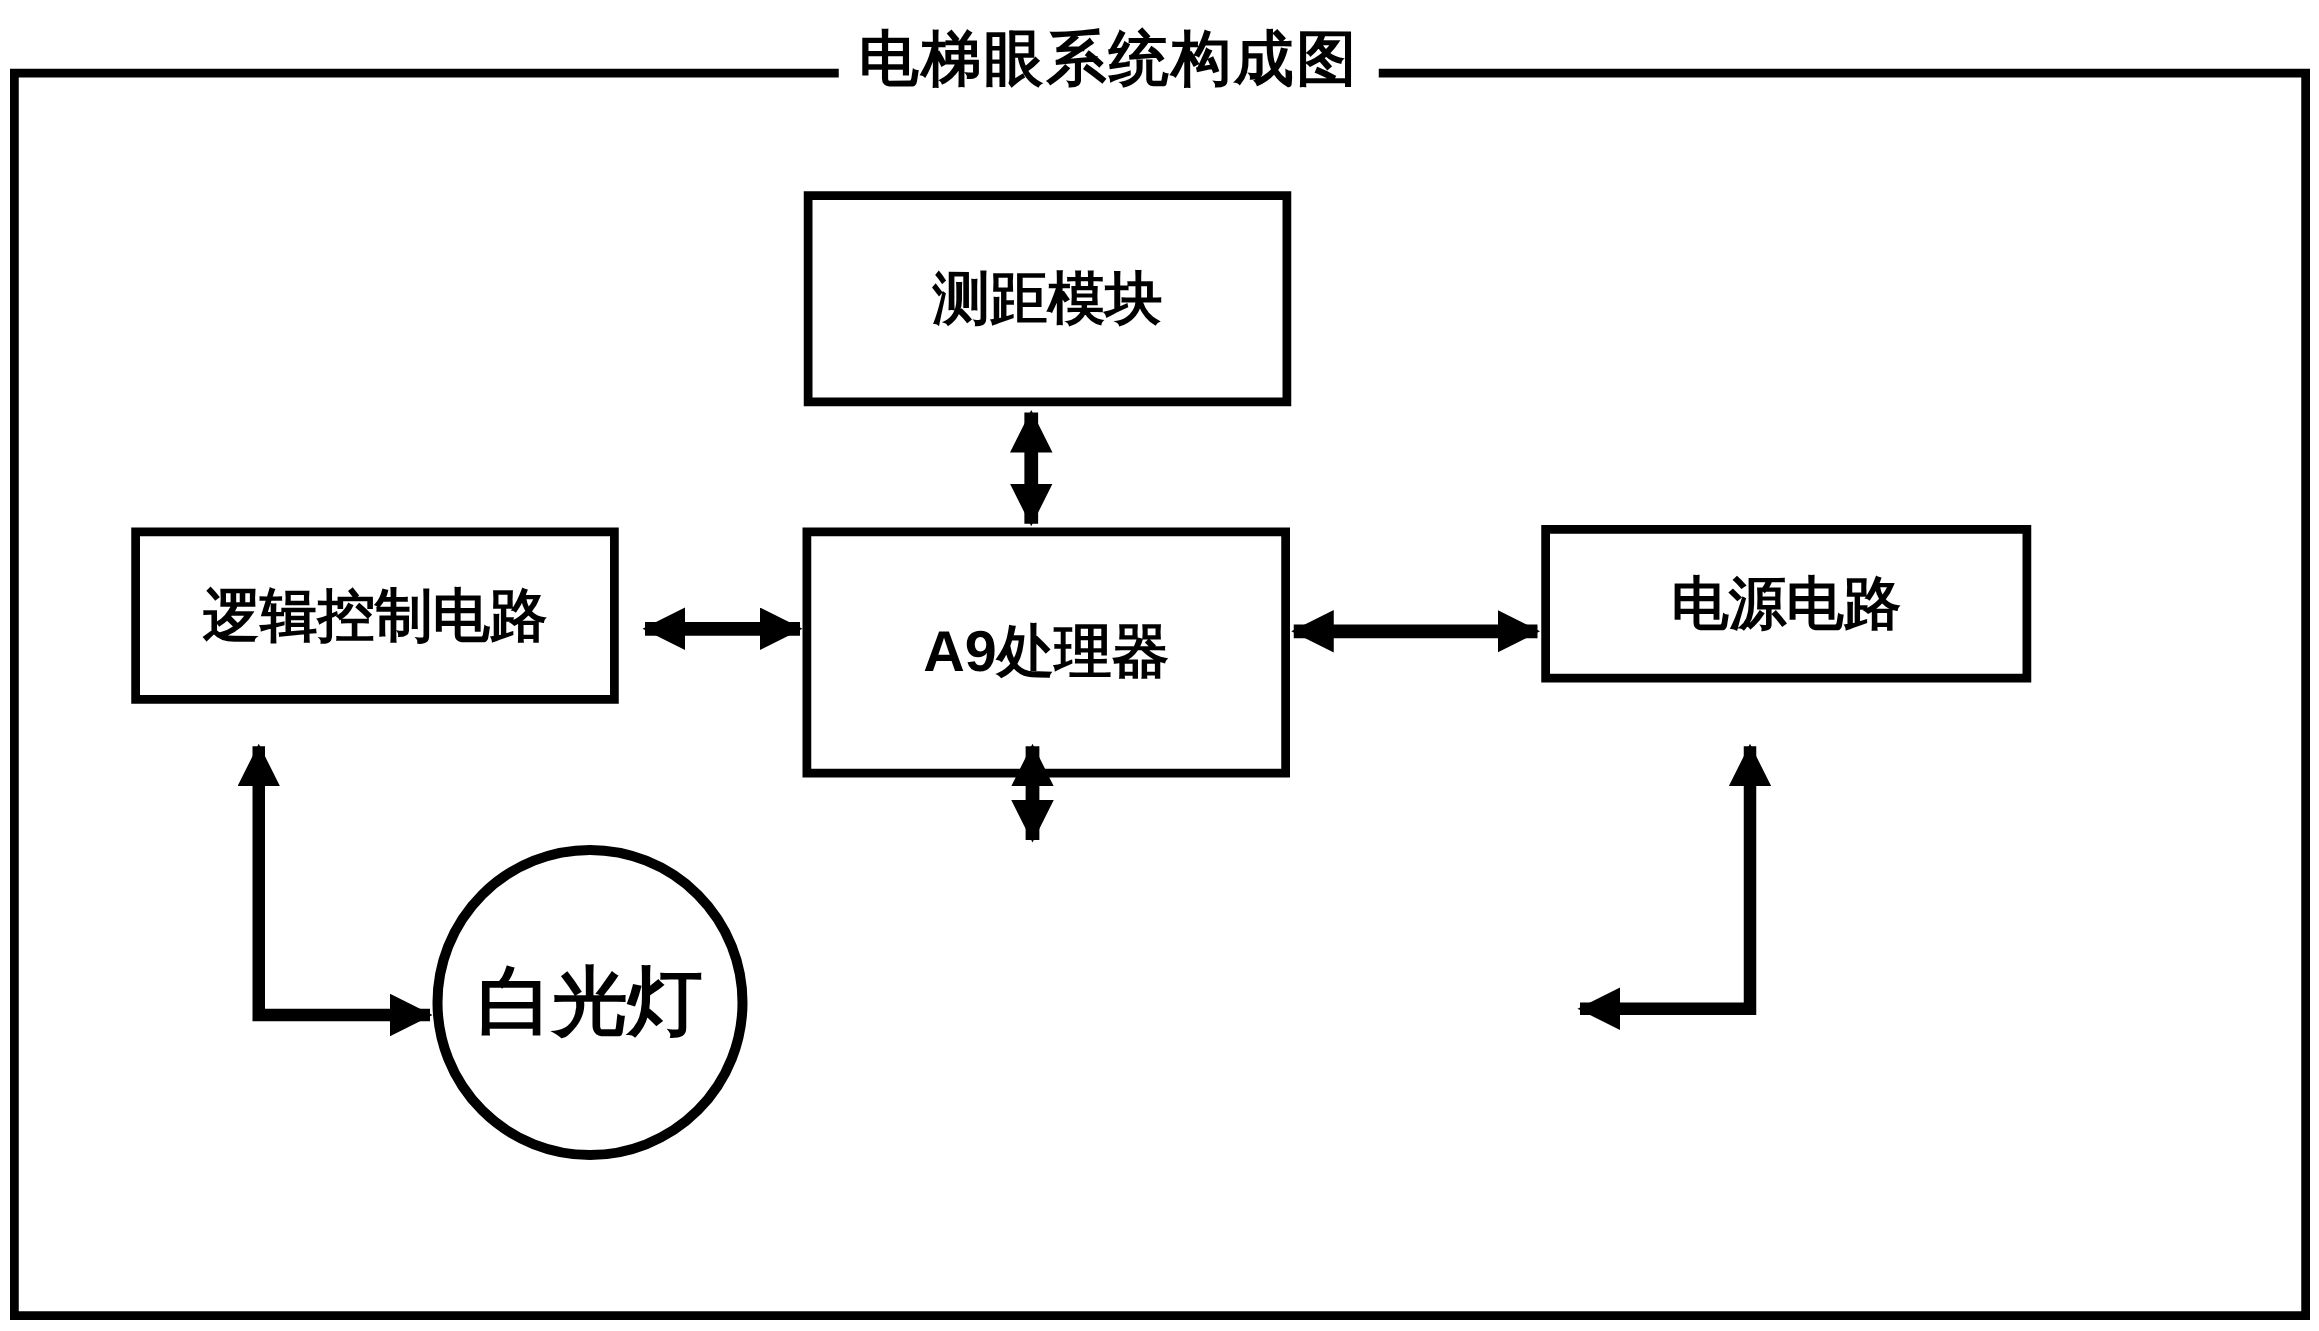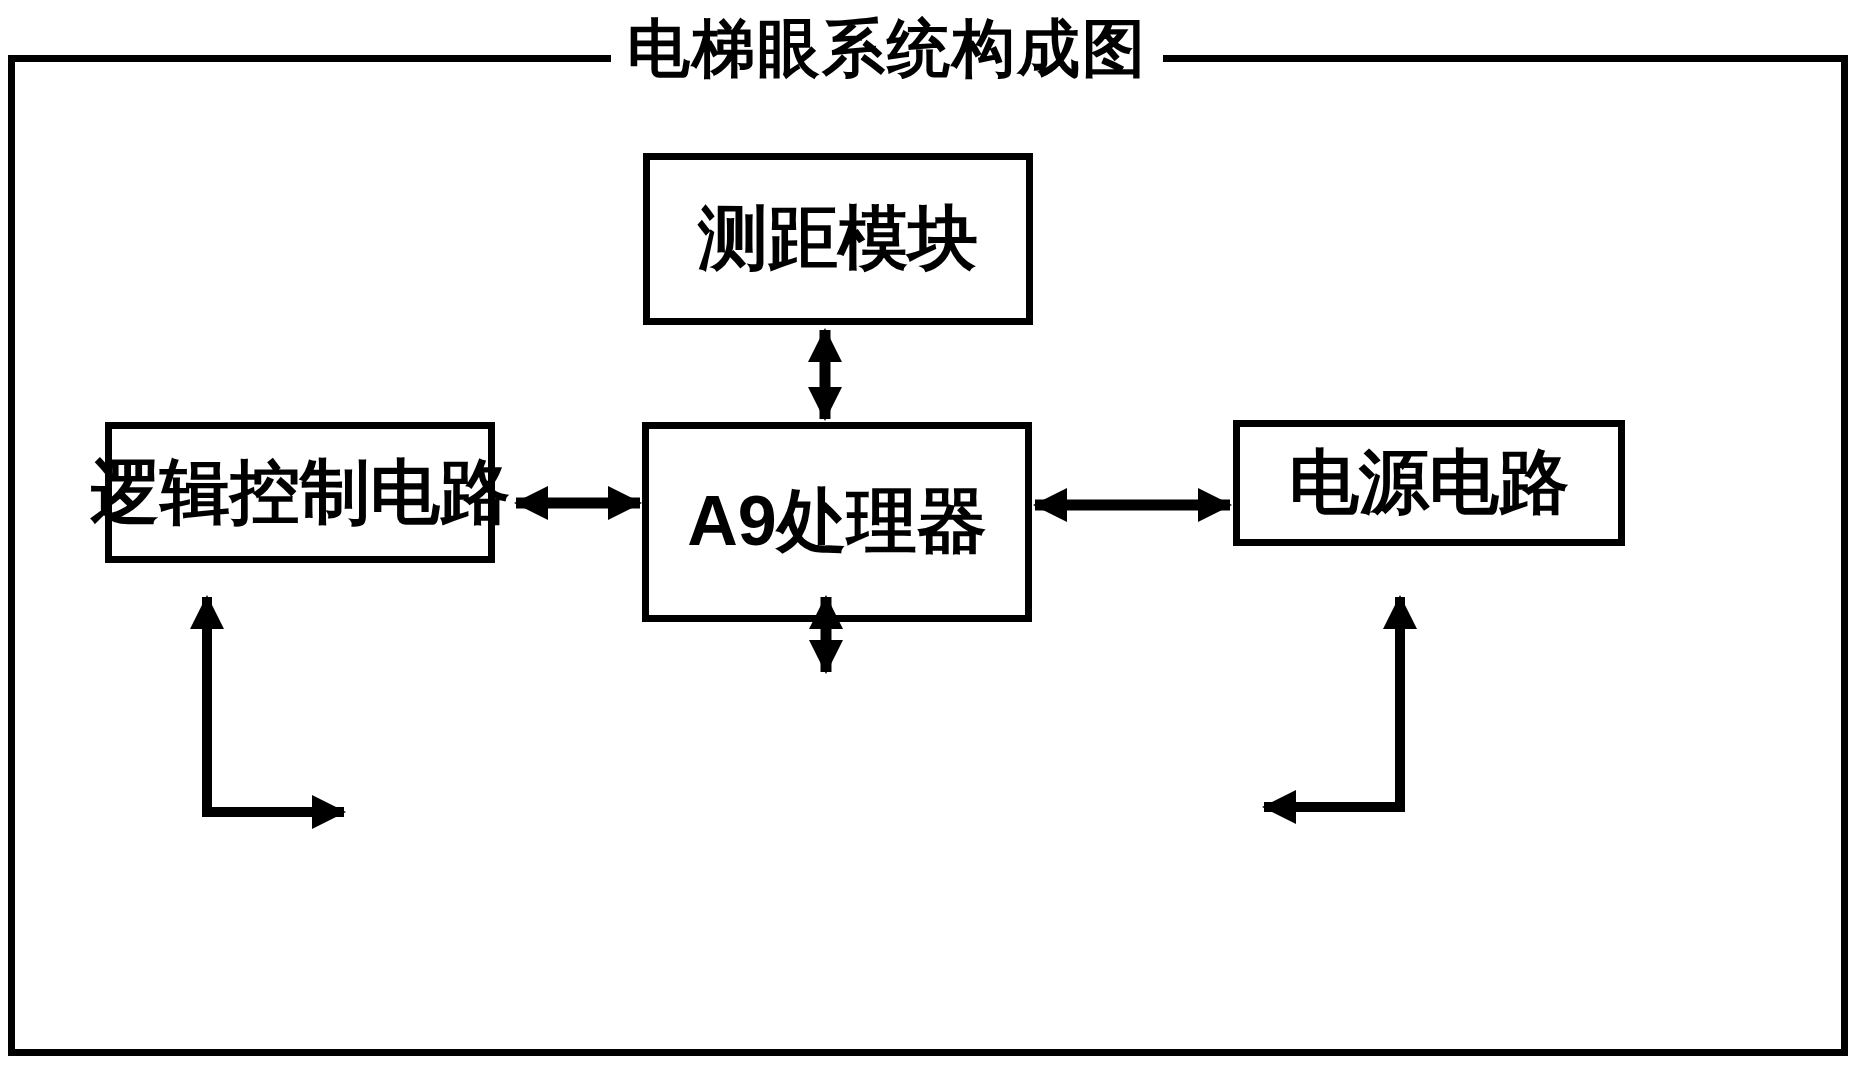--- a/index.html
+++ b/index.html
@@ -30,21 +30,21 @@
   
   .title {
     position: absolute;
     top: 0px;
     left: 887px;
     transform: translateX(-50%);
     background: #ffffff;
     padding: 0 16px;
     height: 92px;
     line-height: 96px;
-    font-size: 63px;
+    font-size: 48px;
     font-weight: bold;
     white-space: nowrap;
     letter-spacing: 2px;
     z-index: 3;
   }
   .box {
     position: absolute;
     border: 7px solid #000;
     box-sizing: border-box;
     background: #ffffff;
@@ -60,21 +60,21 @@
   }
   .label {
     position: absolute;
     left: 50%;
     top: 50%;
     transform: translate(-50%, -50%);
     white-space: nowrap;
     font-weight: bold;
     z-index: 2;
   }
-  .box .label   { font-size: 70px; }
+  .box .label   { font-size: 46px; }
   .circle .label{ font-size: 60px; }
 
   #box-ranging { left: 643px;  top: 153px; width: 390px; height: 172px; }
   #box-logic   { left: 105px;  top: 422px; width: 390px; height: 141px; }
   #box-a9      { left: 642px;  top: 422px; width: 390px; height: 200px; }
   #box-power   { left: 1233px; top: 420px; width: 392px; height: 126px; }
 
   #circ-white  { left: 346px;  top: 676px; width: 252px; height: 252px; }
   #circ-camera { left: 692px;  top: 675px; width: 252px; height: 252px; }
   #circ-infra  { left: 1009px; top: 681px; width: 252px; height: 252px; }
@@ -114,20 +114,23 @@
   </div>
 
   <div class="box" id="box-a9">
     <span class="label">A9处理器</span>
   </div>
 
   <div class="box" id="box-power">
     <span class="label">电源电路</span>
   </div>
 
+  <div class="circle" id="circ-white">
+    <span class="label">白光灯</span>
+  </div>
 
 
 
   <svg class="connectors" viewBox="0 0 1855 1065" xmlns="http://www.w3.org/2000/svg">
     <defs>
       <marker id="ah-end" markerUnits="userSpaceOnUse" markerWidth="40" markerHeight="40" refX="32" refY="17" orient="auto">
         <path d="M0,0 L34,17 L0,34 Z" fill="#000"></path>
       </marker>
       <marker id="ah-start" markerUnits="userSpaceOnUse" markerWidth="40" markerHeight="40" refX="32" refY="17" orient="auto-start-reverse">
         <path d="M0,0 L34,17 L0,34 Z" fill="#000"></path>

